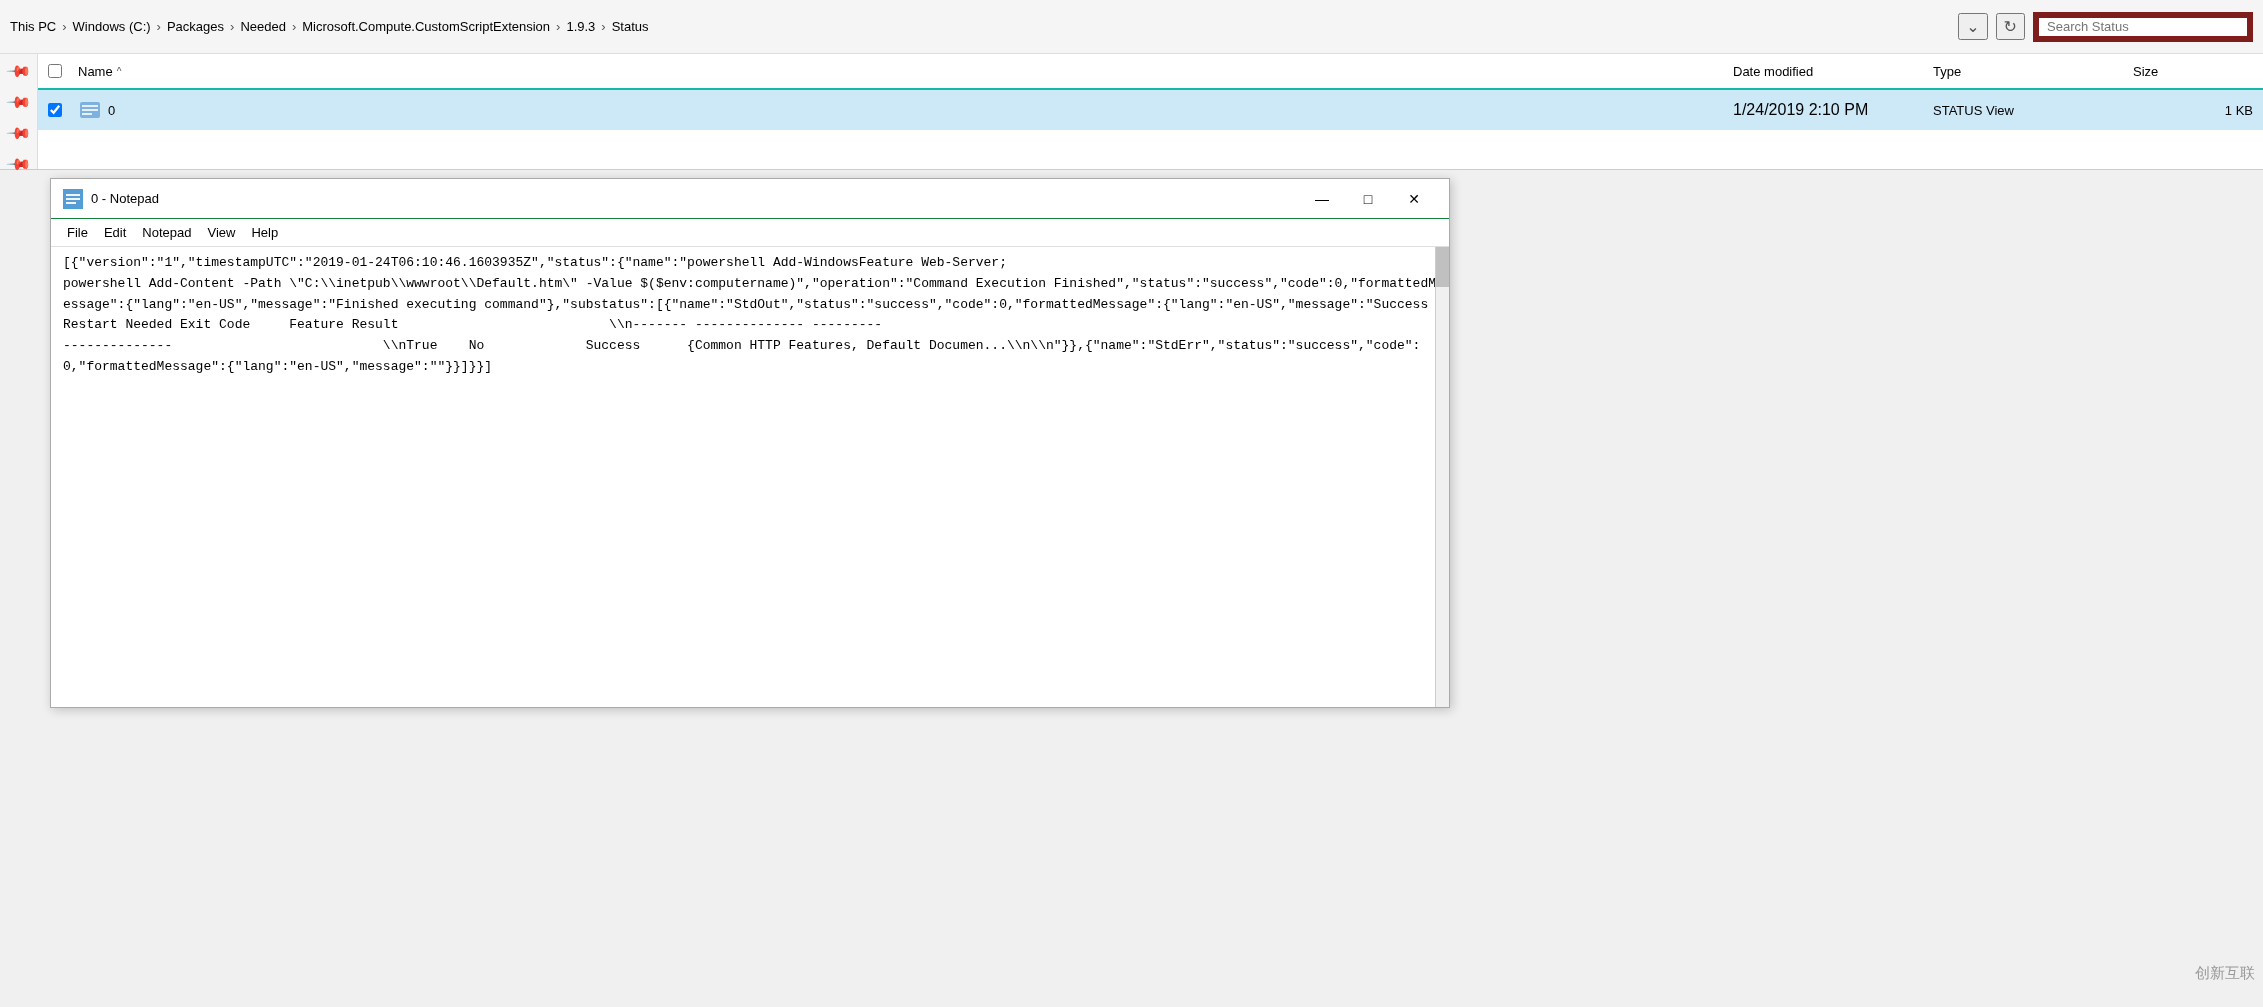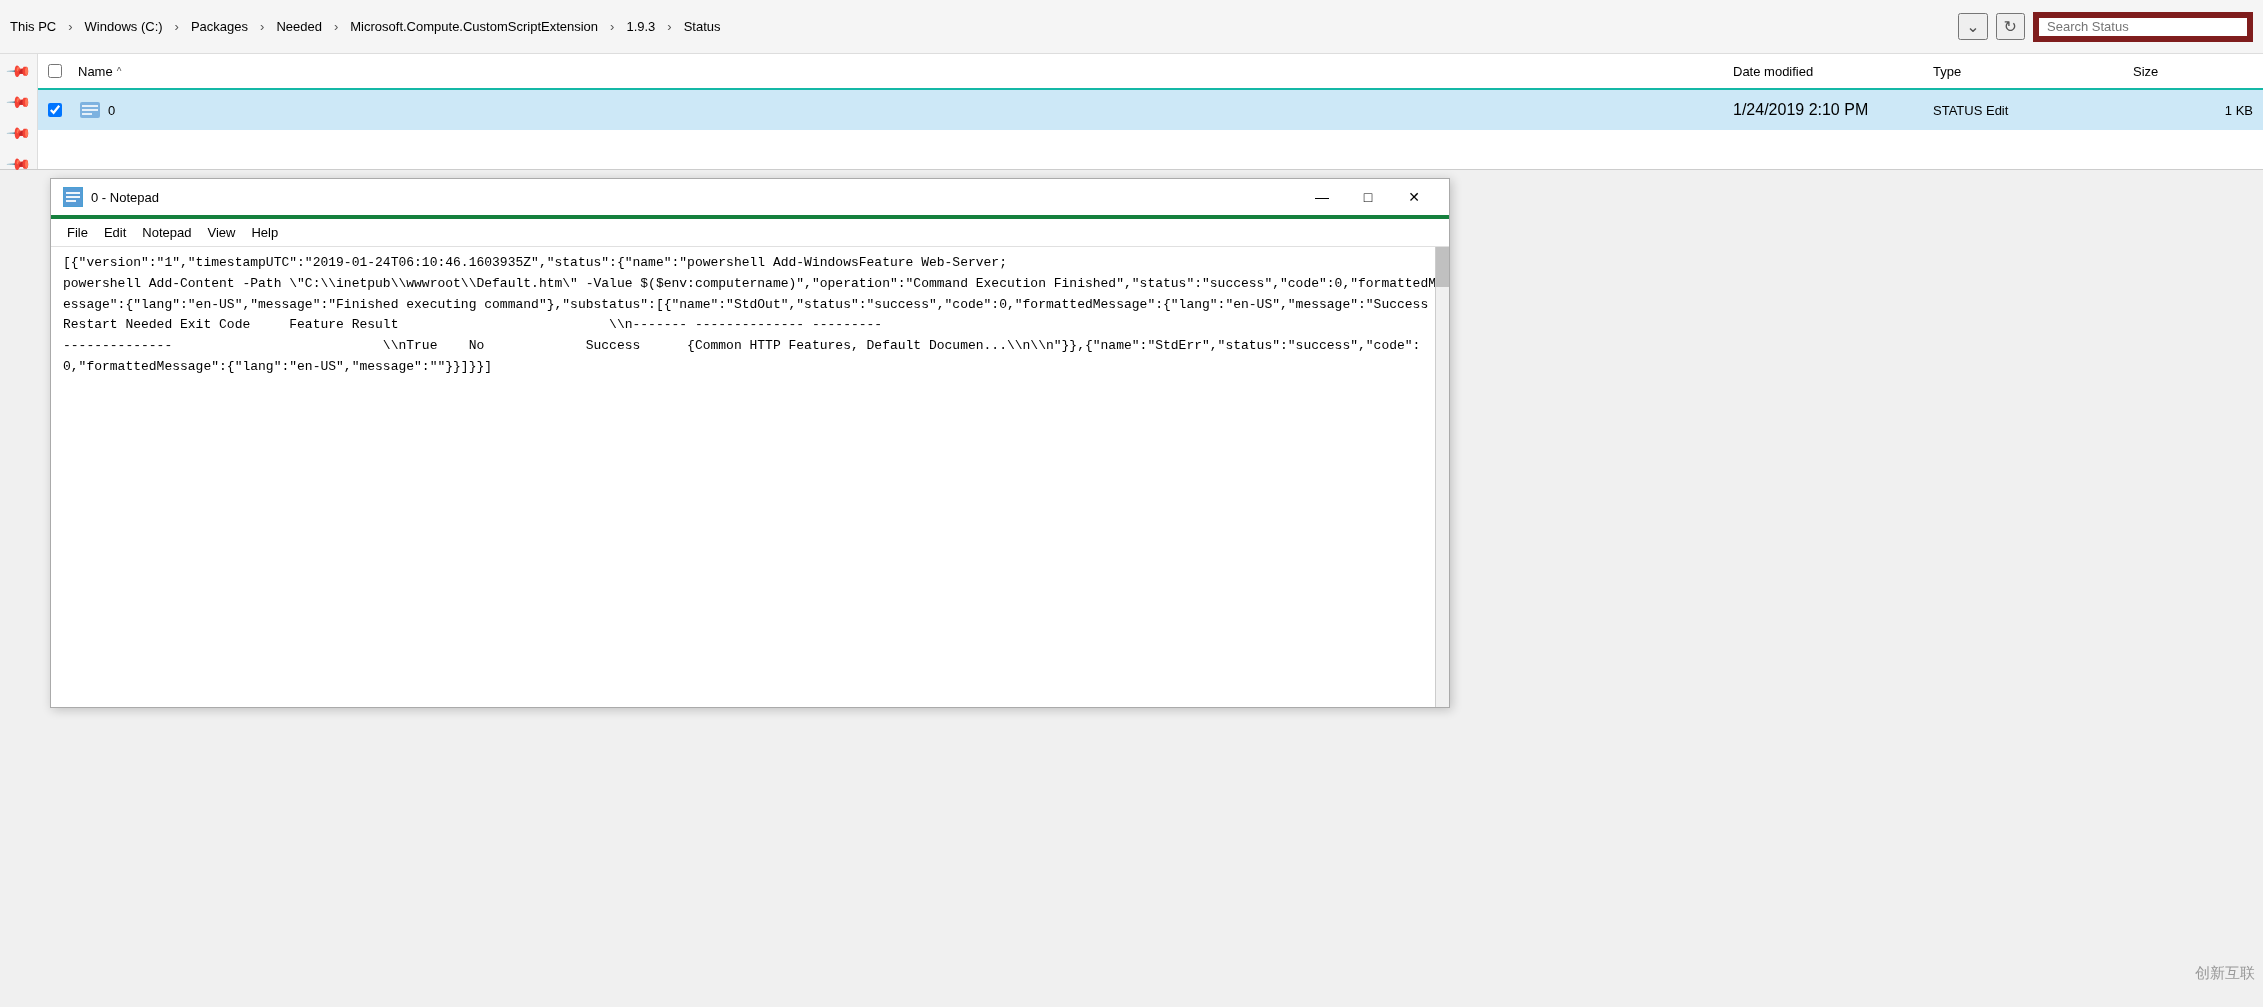--- a/index.html
+++ b/index.html
@@ -30,21 +30,21 @@
       padding: 0 10px;
       gap: 6px;
     }
 
     .breadcrumb-path {
       flex: 1;
       display: flex;
       align-items: center;
       font-size: 13px;
       color: #000;
-      gap: 10px;
+      gap: 4px;
       text-align: center;
     }
 
     .breadcrumb-sep {
       color: #555;
       font-size: 13px;
       margin: 0 2px;
     }
 
     .breadcrumb-item {
@@ -183,21 +183,21 @@
       background: #fff;
       border: 1px solid #aaa;
       box-shadow: 2px 2px 10px rgba(0,0,0,0.2);
     }
 
     .notepad-titlebar {
       display: flex;
       align-items: center;
       height: 40px;
       background: #fff;
-      border-bottom: 4px solid #15803d;
+      border-bottom: 1px solid #15803d;
       padding: 0 12px;
     }
 
     .notepad-title-icon {
       width: 20px;
       height: 20px;
       margin-right: 8px;
       background: #4a9fd4;
       display: inline-block;
     }
@@ -343,21 +343,21 @@
     </div>
 
     <svg class="file-icon" viewBox="0 0 24 24" xmlns="http://www.w3.org/2000/svg">
       <rect x="2" y="4" width="20" height="16" rx="2" fill="#5b9bd5" opacity="0.7"></rect>
       <rect x="4" y="7" width="16" height="2" fill="#fff" opacity="0.8"></rect>
       <rect x="4" y="11" width="16" height="2" fill="#fff" opacity="0.8"></rect>
       <rect x="4" y="15" width="10" height="2" fill="#fff" opacity="0.8"></rect>
     </svg>
     <div class="file-name">0</div>
     <div class="file-date">1/24/2019 2:10 PM</div>
-    <div class="file-type">STATUS Edit</div>
+    <div class="file-type">STATUS View</div>
     <div class="file-size">1 KB</div>
   </div>
 </div>
 
 <div class="notepad-window">
 
   <div class="notepad-titlebar">
     <svg class="notepad-title-icon" viewBox="0 0 20 20" xmlns="http://www.w3.org/2000/svg">
       <rect x="1" y="1" width="18" height="18" rx="1" fill="#5b9bd5" opacity="0.8"></rect>
       <rect x="3" y="5" width="14" height="2" fill="#fff" opacity="0.9"></rect>

